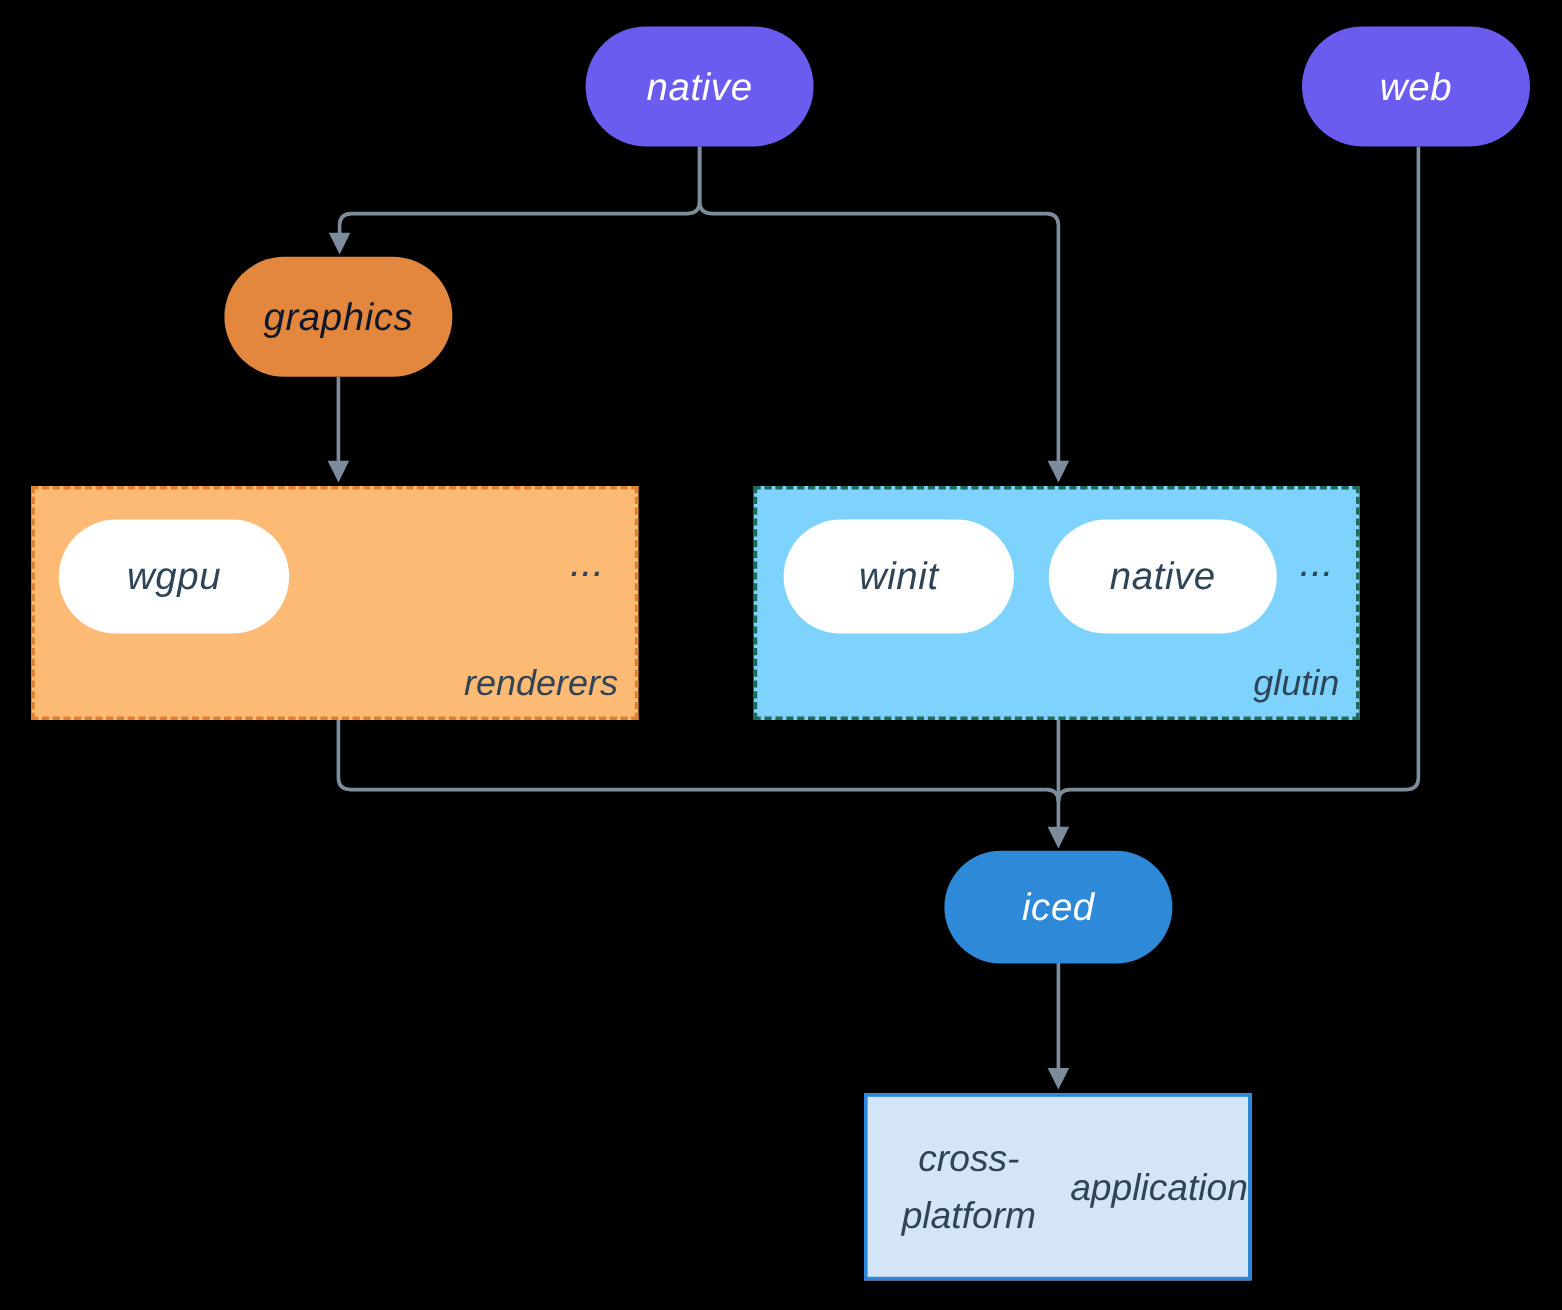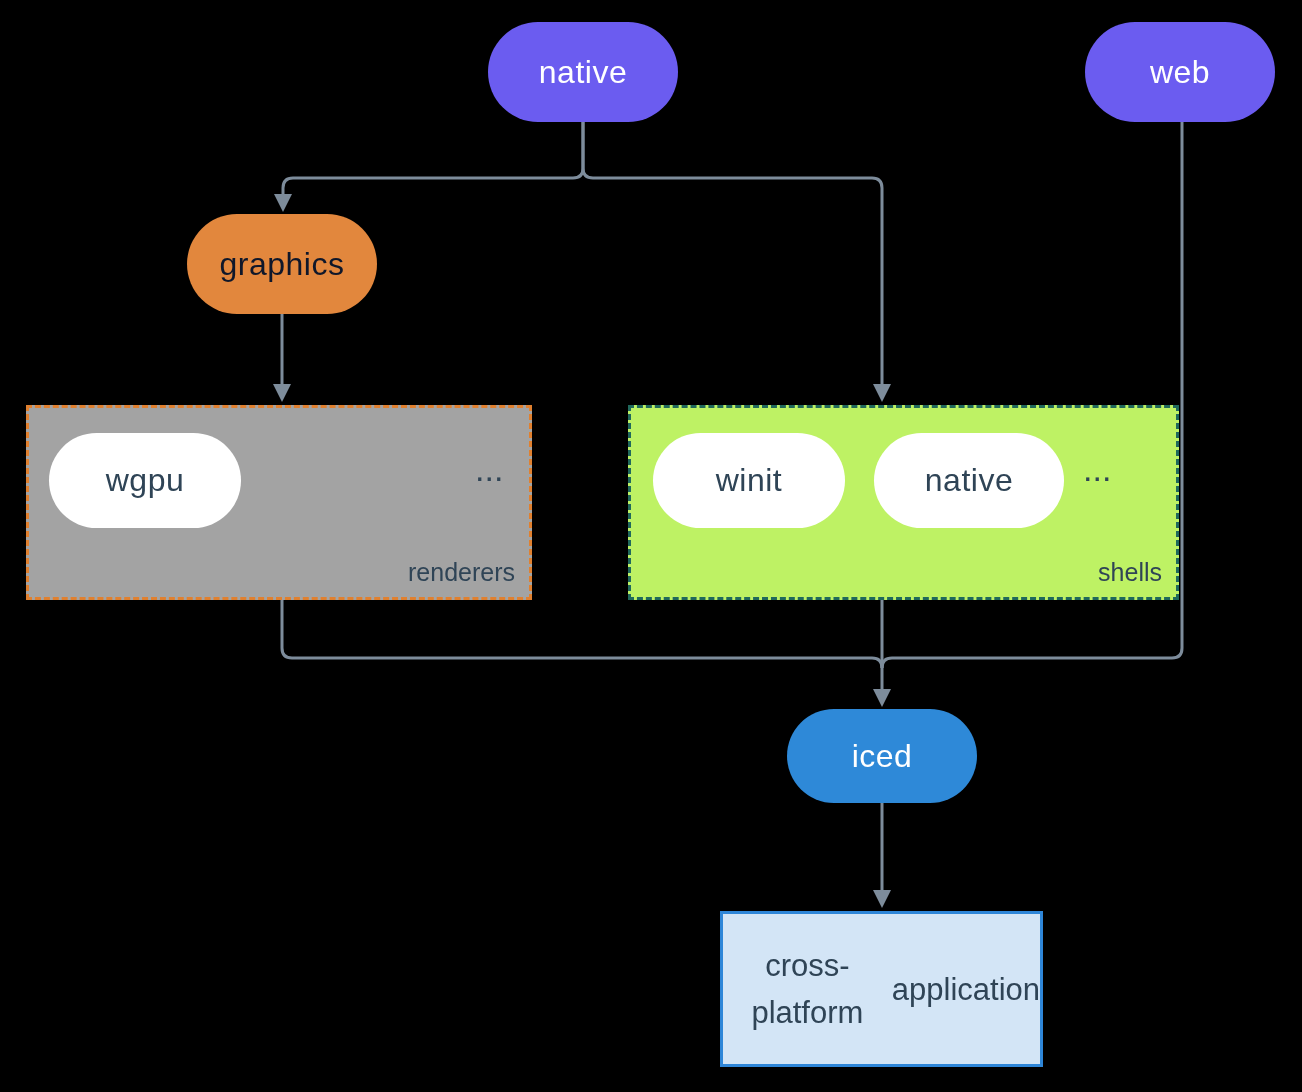--- a/index.html
+++ b/index.html
@@ -7,20 +7,21 @@
     padding: 0;
     background: #000000;
     font-family: "Liberation Sans", "DejaVu Sans", sans-serif;
   }
   #canvas {
     position: relative;
     width: 1302px;
     height: 1092px;
     background: #000000;
     overflow: hidden;
+    font-style: italic;
   }
   #wires {
     position: absolute;
     left: 0; top: 0;
     width: 1302px; height: 1092px;
     z-index: 0;
   }
   .pill {
     position: absolute;
     display: flex;
@@ -44,47 +45,47 @@
   .group-box {
     position: absolute;
     top: 405px;
     height: 195px;
     box-sizing: border-box;
     z-index: 1;
   }
   #group-renderers {
     left: 26px;
     width: 506px;
-    background: #a3a3a3;
+    background: #fdba74;
     border: 3px dashed #e0802f;
   }
   #group-shells {
     left: 628px;
-    width: 551px;
-    background: #bef264;
+    width: 505px;
+    background: #7dd3fc;
     border: 3px dashed #20695c;
   }
   .group-box .pill { font-size: 32px; }
   #pill-wgpu   { left: 20px;  top: 25px; width: 192px; height: 95px; }
   #pill-glow   { left: 235px; top: 25px; width: 194px; height: 95px; }
   #pill-winit  { left: 22px;  top: 25px; width: 192px; height: 95px; }
   #pill-glutin { left: 243px; top: 25px; width: 190px; height: 95px; }
   .ellipsis {
     position: absolute;
     top: 42px;
     font-size: 34px;
     color: #2f4456;
   }
   #group-renderers .ellipsis { left: 446px; }
   #group-shells    .ellipsis { left: 452px; }
   .group-label {
     position: absolute;
     right: 14px;
     bottom: 10px;
-    font-size: 25px;
+    font-size: 30px;
     color: #2f4456;
   }
 
   #node-app {
     position: absolute;
     left: 720px;
     top: 911px;
     width: 323px;
     height: 156px;
     box-sizing: border-box;
@@ -137,21 +138,21 @@
   <div id="group-renderers" class="group-box">
     <div id="pill-wgpu" class="pill white">wgpu</div>
     <div class="ellipsis">...</div>
     <div class="group-label">renderers</div>
   </div>
 
   <div id="group-shells" class="group-box">
     <div id="pill-winit" class="pill white">winit</div>
     <div id="pill-glutin" class="pill white">native</div>
     <div class="ellipsis">...</div>
-    <div class="group-label">shells</div>
+    <div class="group-label">glutin</div>
   </div>
 
   <div id="node-iced" class="pill blue">iced</div>
 
   <div id="node-app">
     <div>cross-platform</div>
     <div>application</div>
   </div>
 
 </div>

